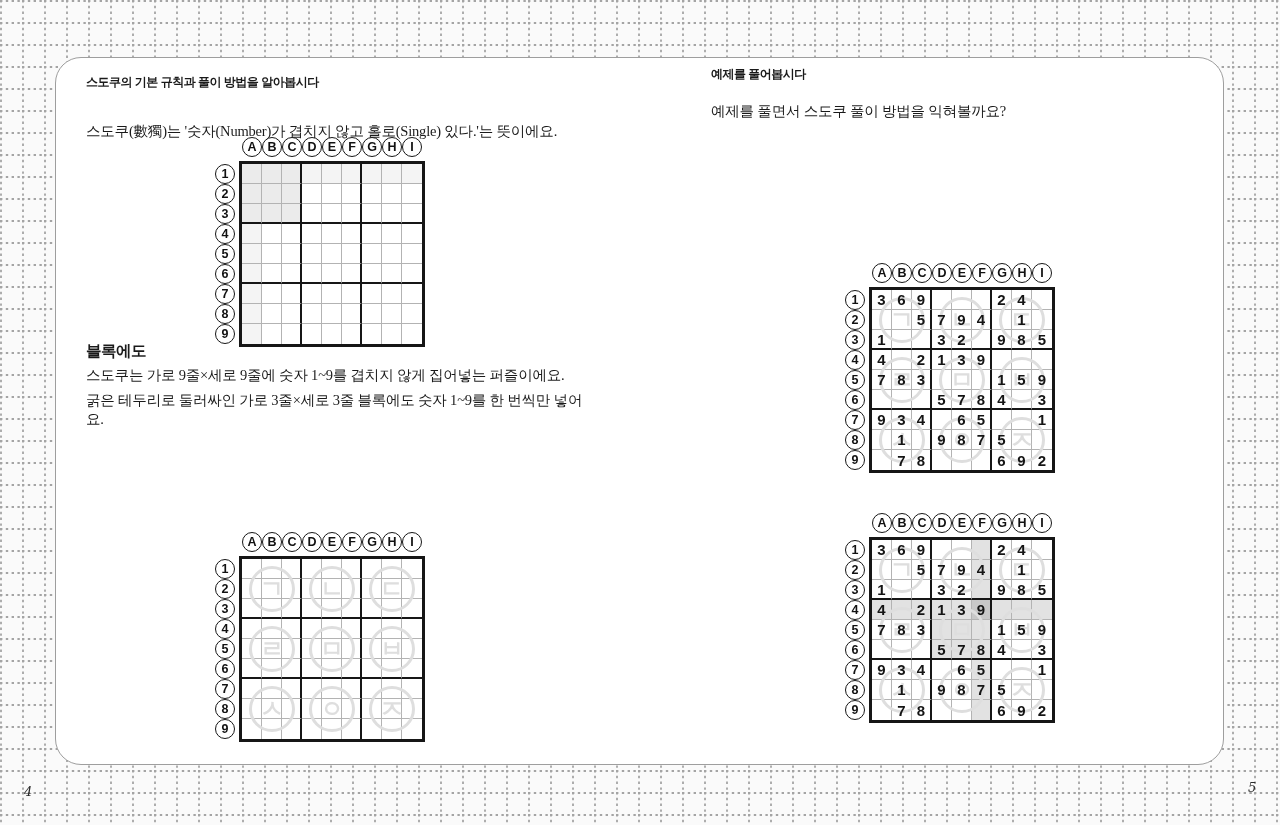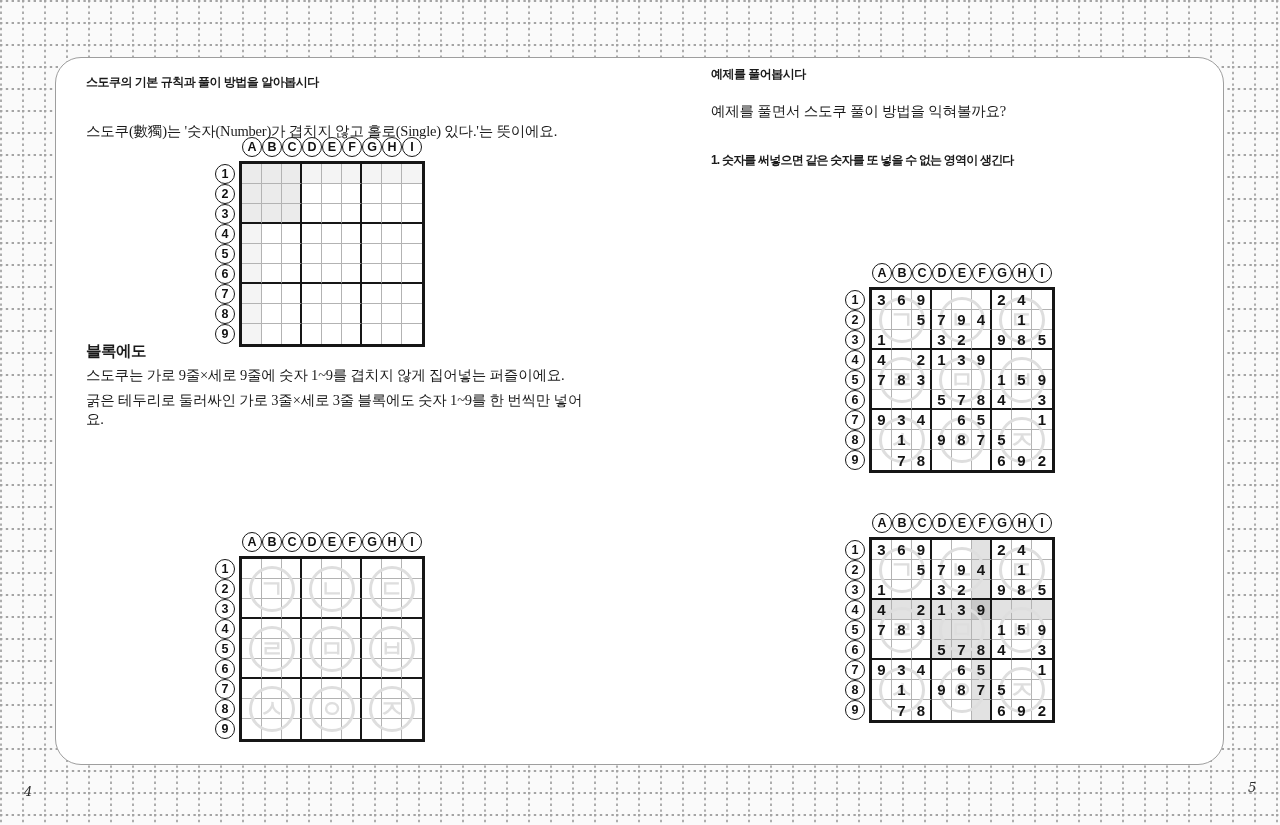--- a/index.html
+++ b/index.html
@@ -305,21 +305,20 @@
         <div class="wm" style="left: 67px; top: 67px;">ㅁ</div>
         <div class="wm" style="left: 127px; top: 67px;">ㅂ</div>
         <div class="wm" style="left: 7px; top: 127px;">ㅅ</div>
         <div class="wm" style="left: 67px; top: 127px;">ㅇ</div>
         <div class="wm" style="left: 127px; top: 127px;">ㅈ</div>
       </div>
   </figure>
 
   <div class="abs h-title" style="left:655px; top:8px;">예제를 풀어봅시다</div>
   <div class="abs body-text" style="left:655px; top:44px;text-align:right;">예제를 풀면서 스도쿠 풀이 방법을 익혀볼까요?</div>
-  <div class="abs h-title" style="left:655px; top:94px; letter-spacing:-0.8px;">1. 숫자를 써넣으면 같은 숫자를 또 넣을 수 없는 영역이 생긴다</div>
 
   <figure class="sudoku" style="left:789px; top:205px; margin:0;">
     <div class="col-heads">
         <div class="circ">A</div>
         <div class="circ">B</div>
         <div class="circ">C</div>
         <div class="circ">D</div>
         <div class="circ">E</div>
         <div class="circ">F</div>
         <div class="circ">G</div>

